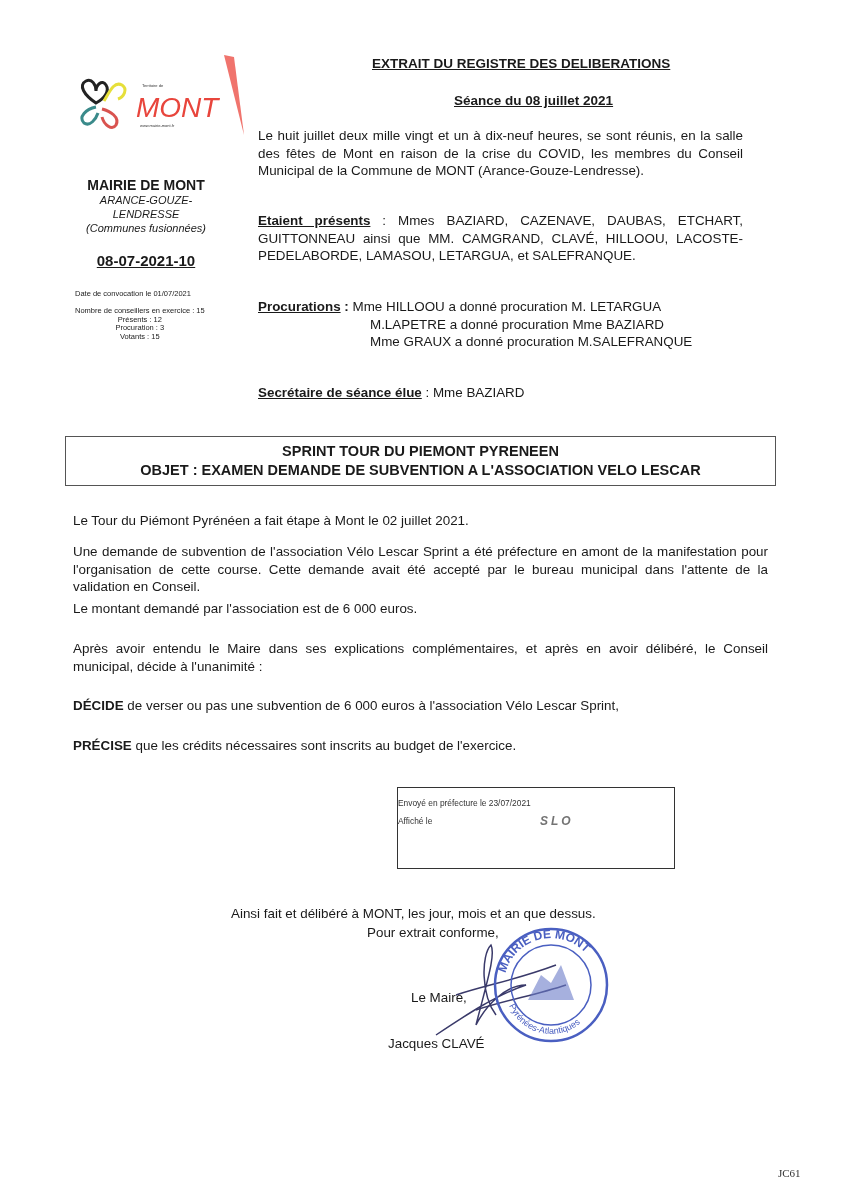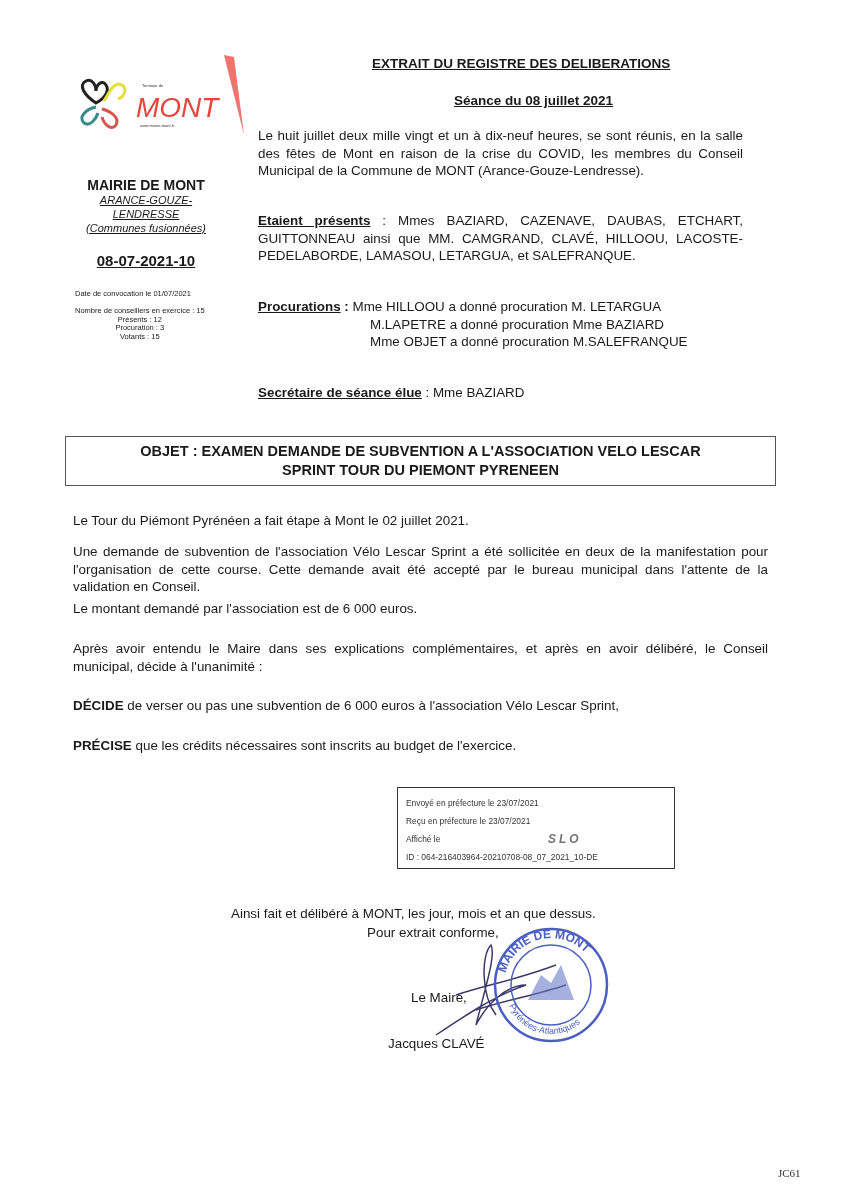--- a/index.html
+++ b/index.html
@@ -4,21 +4,21 @@
 <style>
   html, body { margin: 0; padding: 0; background: #ffffff; }
   body { width: 849px; height: 1200px; position: relative; overflow: hidden;
          font-family: "Liberation Sans", sans-serif; color: #1a1a1a; }
   .abs { position: absolute; }
   
   #logo { left: 74px; top: 55px; width: 190px; height: 100px; }
   
   .left-col { left: 62px; width: 168px; text-align: center; }
   #mairie-title { top: 177px; font-weight: bold; font-size: 14px; }
-  #mairie-sub { top: 193px; font-style: italic; font-size: 11px; line-height: 14px; text-decoration: underline; }
+  #mairie-sub { top: 193px; font-style: italic; font-size: 11px; line-height: 14px; }
   #ref-num { top: 252px; font-weight: bold; font-size: 15px; text-decoration: underline; }
   .small-info { left: 75px; font-size: 7.5px; line-height: 8.5px; color: #222; }
   #convoc { top: 290px; }
   #counts { top: 307px; text-align: center; }
   
   #doc-title { left: 372px; top: 56px; font-weight: bold; font-size: 13.5px; text-decoration: underline; }
   #seance { left: 454px; top: 93px; font-weight: bold; font-size: 13.5px; text-decoration: underline; }
   .rtext { left: 258px; width: 485px; font-size: 13.4px; line-height: 17.5px; text-align: justify; }
   #intro { top: 127px; }
   #presents { top: 212px; }
@@ -34,21 +34,21 @@
   .btext { left: 73px; width: 695px; font-size: 13.4px; line-height: 17.5px; text-align: justify; }
   #p1 { top: 512px; }
   #p2 { top: 543px; }
   #p3 { top: 600px; }
   #p4 { top: 640px; }
   #p5 { top: 697px; }
   #p6 { top: 737px; }
   b.kw { font-weight: bold; }
   
   #pref-box { left: 397px; top: 787px; width: 278px; height: 82px; border: 1.5px solid #333;
-              box-sizing: border-box; font-size: 8.4px; color: #333; padding: 6px 0 0 8px; }
+              box-sizing: border-box; font-size: 8.4px; color: #333; padding: 6px 0 0 0; }
   .pref-line { height: 18px; line-height: 18px; white-space: nowrap; position: relative; }
   #slo-mark { position: absolute; left: 142px; top: 0px; font-style: italic; font-weight: bold;
               font-size: 12px; color: #737373; letter-spacing: 3px; }
   
   #ainsi { left: 231px; top: 906px; font-size: 13.4px; }
   #pour { left: 367px; top: 925px; font-size: 13.4px; }
   #lemaire { left: 411px; top: 990px; font-size: 13.4px; }
   #stamp { left: 416px; top: 925px; width: 200px; height: 125px; }
   #maire-name { left: 388px; top: 1036px; font-size: 13.4px; }
   #footer-code { left: 778px; top: 1167px; font-family: "Liberation Serif", serif; font-size: 11px; color: #333; text-align: right; }
@@ -94,52 +94,50 @@
 </div>
 
 <div id="procurations" class="abs">
   <div class="proc-line">
     <span class="u-bold">Procurations</span><span style="font-weight:bold"> : </span><span>Mme HILLOOU</span><span> a donné procuration M. LETARGUA</span>
   </div>
   <div class="proc-line proc-indent">
     <span>M.LAPETRE</span><span> a donné procuration Mme BAZIARD</span>
   </div>
   <div class="proc-line proc-indent">
-    <span>Mme OBJET</span><span> a donné procuration M.SALEFRANQUE</span>
+    <span>Mme GRAUX</span><span> a donné procuration M.SALEFRANQUE</span>
   </div>
 </div>
 
 <div id="secretaire" class="abs">
   <span class="u-bold">Secrétaire de séance élue</span><span> : Mme BAZIARD</span>
 </div>
 
 <div id="objet-box" class="abs">
+  <div>SPRINT TOUR DU PIEMONT PYRENEEN</div>
   <div>OBJET :  EXAMEN DEMANDE DE SUBVENTION A L'ASSOCIATION VELO LESCAR</div>
-  <div>SPRINT TOUR DU PIEMONT PYRENEEN</div>
 </div>
 
 <div id="p1" class="abs btext">Le Tour du Piémont Pyrénéen a fait étape à Mont le 02 juillet 2021.</div>
-<div id="p2" class="abs btext">Une demande de subvention de l'association Vélo Lescar Sprint a été sollicitée en deux de la manifestation pour l'organisation de cette course. Cette demande avait été accepté par le bureau municipal dans l'attente de la validation en Conseil.</div>
+<div id="p2" class="abs btext">Une demande de subvention de l'association Vélo Lescar Sprint a été préfecture en amont de la manifestation pour l'organisation de cette course. Cette demande avait été accepté par le bureau municipal dans l'attente de la validation en Conseil.</div>
 <div id="p3" class="abs btext">Le montant demandé par l'association est de 6 000 euros.</div>
 <div id="p4" class="abs btext">Après avoir entendu le Maire dans ses explications complémentaires, et après en avoir délibéré, le Conseil municipal, décide à l'unanimité :</div>
 <div id="p5" class="abs btext">
   <b class="kw">DÉCIDE</b><span> de verser ou pas une subvention de 6 000 euros à l'association Vélo Lescar Sprint,</span>
 </div>
 <div id="p6" class="abs btext">
   <b class="kw">PRÉCISE</b><span> que les crédits nécessaires sont inscrits au budget de l'exercice.</span>
 </div>
 
 <div id="pref-box" class="abs">
   <div class="pref-line">Envoyé en préfecture le 23/07/2021</div>
-  <div class="pref-line">Reçu en préfecture le 23/07/2021</div>
   <div class="pref-line">
     <span>Affiché le</span>
     <span id="slo-mark">SLO</span>
   </div>
-  <div class="pref-line">ID : 064-216403964-20210708-08_07_2021_10-DE</div>
 </div>
 
 <div id="ainsi" class="abs">Ainsi fait et délibéré à MONT, les jour, mois et an que dessus.</div>
 <div id="pour" class="abs">Pour extrait conforme,</div>
 <div id="lemaire" class="abs">Le Maire,</div>
 
 <svg id="stamp" class="abs" viewBox="0 0 200 125">
   <g fill="none" stroke="#3a3a6a" stroke-width="1.5">
     <path d="M20 110 C50 90, 80 70, 110 60 C90 60, 70 80, 60 100 C70 60, 80 30, 75 20 C65 30, 65 70, 80 90"></path>
     <path d="M40 70 C70 60, 100 55, 140 40"></path>

